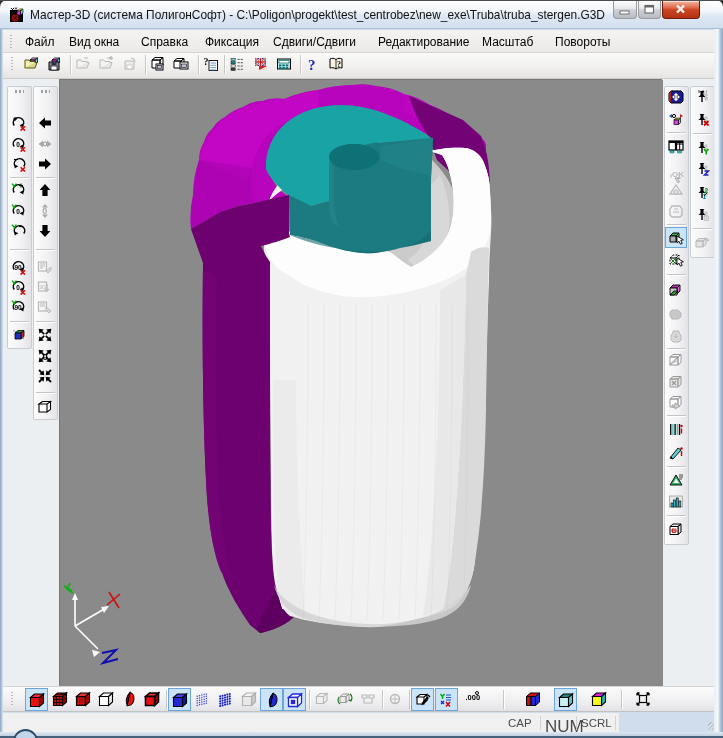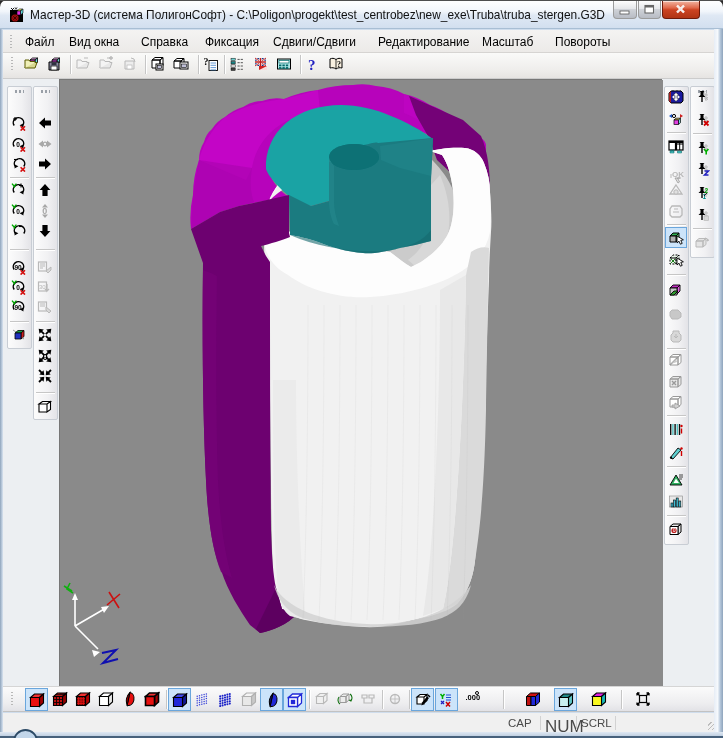--- a/index.html
+++ b/index.html
@@ -713,21 +713,21 @@
         <rect x="4.5" y="4.5" width="7" height="7" fill="none" stroke="#000" stroke-width="1.2"></rect>
         <path d="M2,2 l3,3 m-3,-3 v2.5 m0,-2.5 h2.5 M14,2 l-3,3 m3,-3 v2.5 m0,-2.5 h-2.5 M2,14 l3,-3 m-3,3 v-2.5 m0,2.5 h2.5 M14,14 l-3,-3 m3,3 v-2.5 m0,2.5 h-2.5" stroke="#000" stroke-width="1.3" fill="none"></path>
       </svg></div>
     <div class="abs" style="left:163px;top:3px;width:1px;height:19px;background:#c6c6c6;box-shadow:1px 0 0 #fff"></div>
     <div class="abs" style="left:306px;top:3px;width:1px;height:19px;background:#c6c6c6;box-shadow:1px 0 0 #fff"></div>
     <div class="abs" style="left:379px;top:3px;width:1px;height:19px;background:#c6c6c6;box-shadow:1px 0 0 #fff"></div>
     <div class="abs" style="left:406px;top:3px;width:1px;height:19px;background:#c6c6c6;box-shadow:1px 0 0 #fff"></div>
     <div class="abs" style="left:500px;top:3px;width:1px;height:19px;background:#c6c6c6;box-shadow:1px 0 0 #fff"></div>
     <div class="abs" style="left:618px;top:3px;width:1px;height:19px;background:#c6c6c6;box-shadow:1px 0 0 #fff"></div>
   </div>
-<div class="abs" style="left:3px;top:713px;width:717px;height:19px;background:#f0f0f0">
+<div class="abs" style="left:3px;top:713px;width:616px;height:19px;background:#f0f0f0">
 <span class="abs" style="left:505px;top:4px;font-size:11.5px;color:#4a4a4a">CAP</span>
 <span class="abs" style="left:542px;top:4px;font-size:17px;color:#4a4a4a">NUM</span>
 <span class="abs" style="left:578px;top:4px;font-size:11.5px;color:#4a4a4a">SCRL</span>
 <div class="abs" style="left:537px;top:3px;width:1px;height:14px;background:#d2d2d2"></div>
 <div class="abs" style="left:573px;top:3px;width:1px;height:14px;background:#d2d2d2"></div>
 <div class="abs" style="left:612px;top:3px;width:1px;height:14px;background:#d2d2d2"></div>
 <div class="abs" style="left:705px;top:9px;width:9px;height:8px;background:repeating-linear-gradient(135deg,transparent 0 2px,#bdbdbd 2px 3px)"></div>
 </div>
 <div class="abs" style="left:0;top:29px;width:3px;height:703px;background:linear-gradient(to right,#8ea4bc,#d9e4f1)"></div>
 <div class="abs" style="left:714px;top:29px;width:9px;height:703px;background:linear-gradient(to right,#e6edf6,#f6f9fc 40%,#b4c6da 70%,#8ea4bc)"></div>

